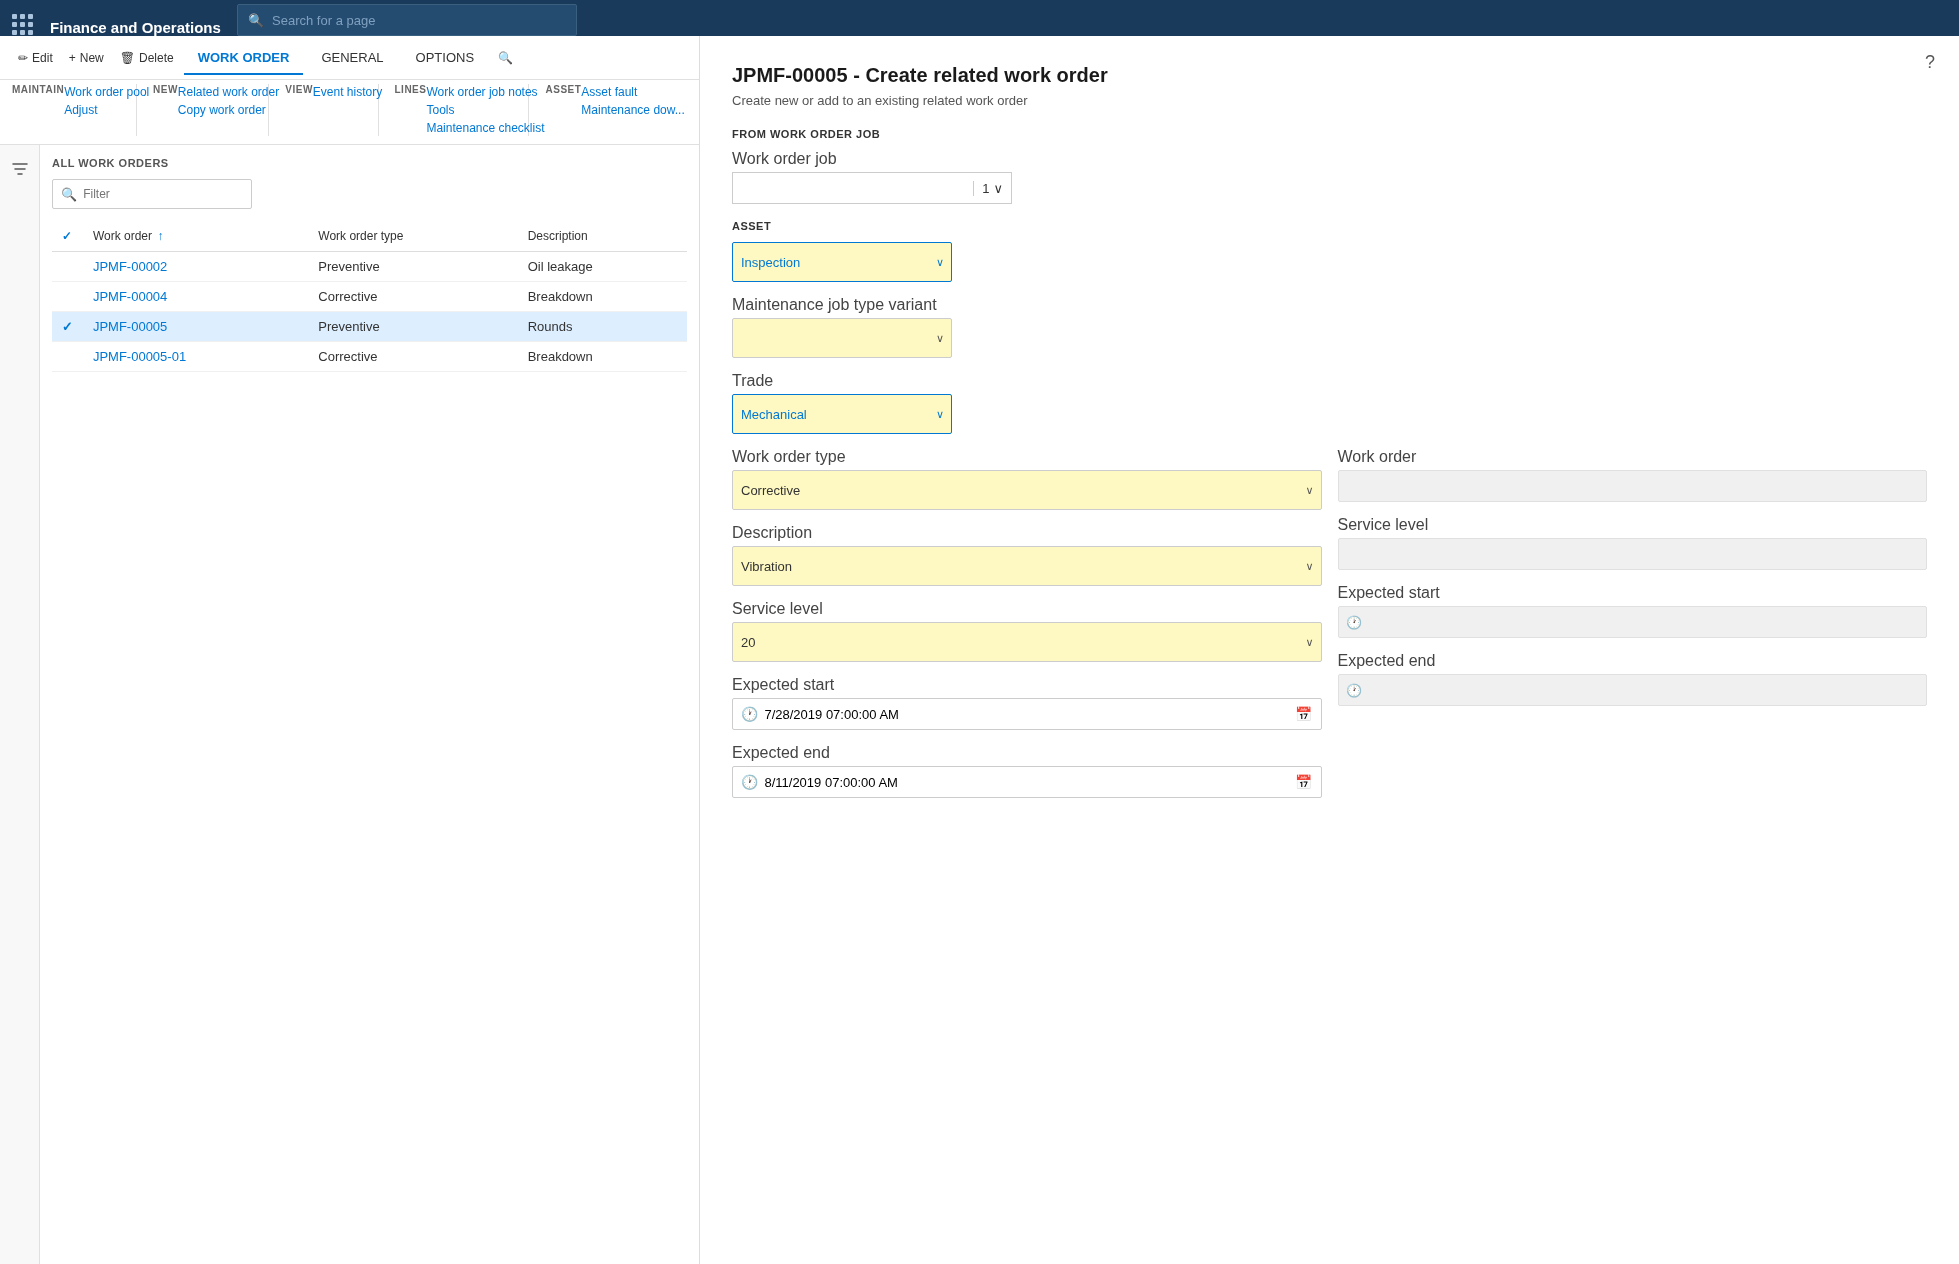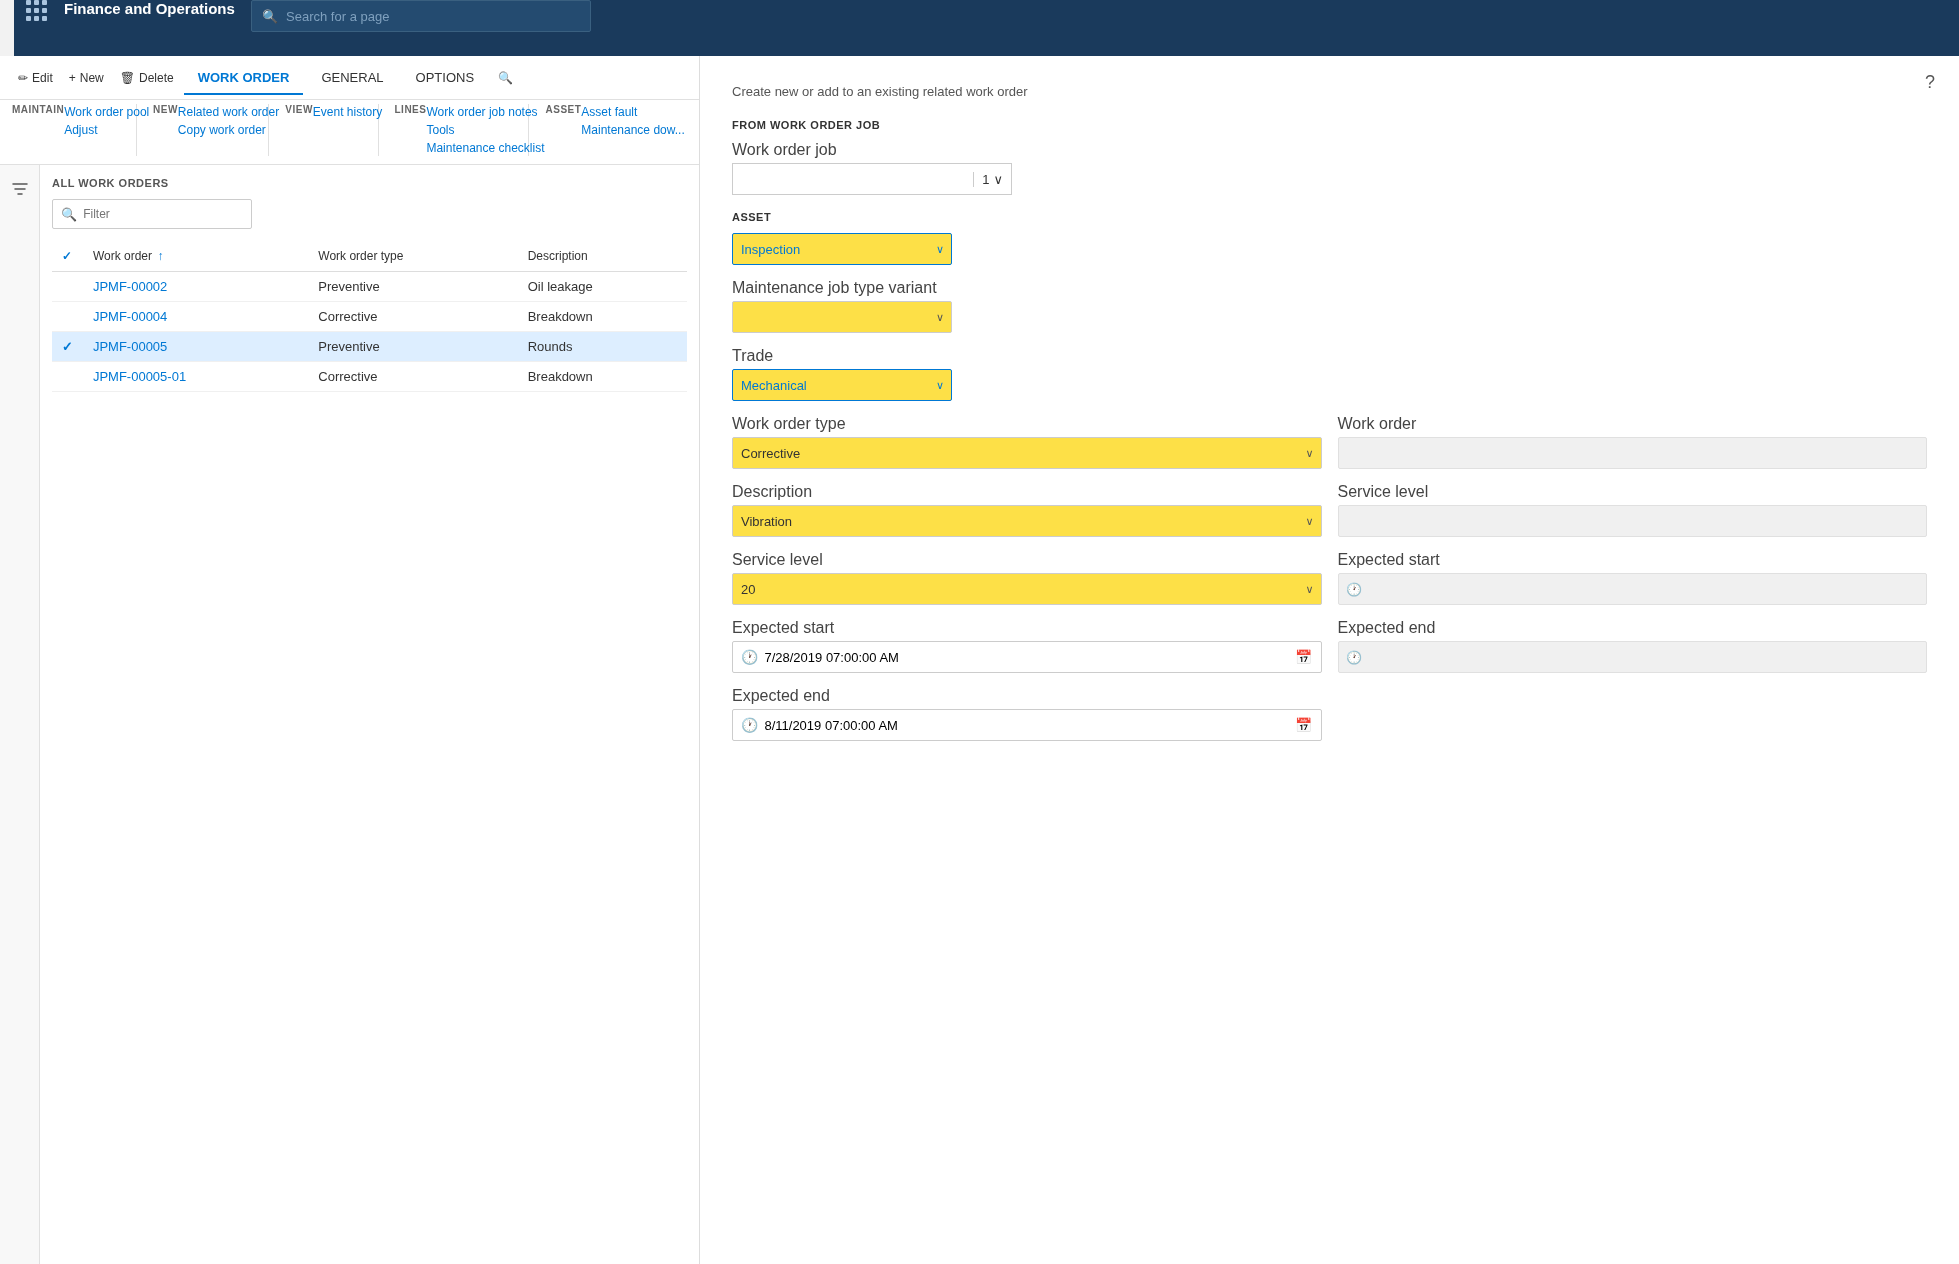--- a/index.html
+++ b/index.html
@@ -2,26 +2,25 @@
 <html><head>
   <meta charset="utf-8">
   <style>
     * { box-sizing: border-box; margin: 0; padding: 0; }
     body { font-family: 'Segoe UI', Arial, sans-serif; font-size: 13px; background: #f2f2f2; display: flex; flex-direction: column; height: 100vh; overflow: hidden; }
 
     
     .top-nav {
       background: #1a3a5c;
       display: flex;
-      align-items: flex-start;
-      height: 56px;
+      align-items: flex-end;
+      height: 36px;
       padding: 0 12px;
       gap: 16px;
       flex-shrink: 0;
-      margin-left: 14px;
     }
     .top-nav-dots {
       display: grid;
       grid-template-columns: repeat(3, 6px);
       grid-template-rows: repeat(3, 6px);
       gap: 2px;
       cursor: pointer;
     }
     .top-nav-dots span {
       width: 5px; height: 5px;
@@ -274,29 +273,29 @@
       font-size: 16px;
       color: #444;
       margin-bottom: 4px;
     }
     .form-select-wrap {
       position: relative;
       width: 100%;
     }
     .form-select-wrap select {
       width: 100%;
-      height: 32px;
+      height: 40px;
       border: 1px solid #0078d4;
       border-radius: 2px;
       padding: 0 28px 0 8px;
       font-size: 13px;
       color: #0078d4;
       outline: none;
       appearance: none;
-      background: #fde047;
+      background: #fef9c3;
       cursor: pointer;
     }
     .form-select-wrap select.neutral {
       color: #333;
       border-color: #ccc;
     }
     .form-select-wrap select.blue {
       color: #0078d4;
       border-color: #0078d4;
     }
@@ -522,20 +521,21 @@
               </tbody>
           </table>
         </div>
       </div>
     </div>
   </div>
 
   <div class="right-panel">
     <div class="help-icon">?</div>
 
+    <div class="dialog-title">JPMF-00005 - Create related work order</div>
     <div class="dialog-subtitle">Create new or add to an existing related work order</div>
 
     <div class="form-section-label">FROM WORK ORDER JOB</div>
     <div class="form-row">
       <div class="form-label">Work order job</div>
       <div style="position:relative; display:flex; border:1px solid #ccc; height:32px; align-items:center; background:white; width:280px;">
         <div style="flex:1;"></div>
         <div style="padding:0 8px; font-size:13px; color:#333; border-left:1px solid #ccc; display:flex; align-items:center; gap:4px; cursor:pointer;">
           <span>1</span>
           <span>∨</span>

